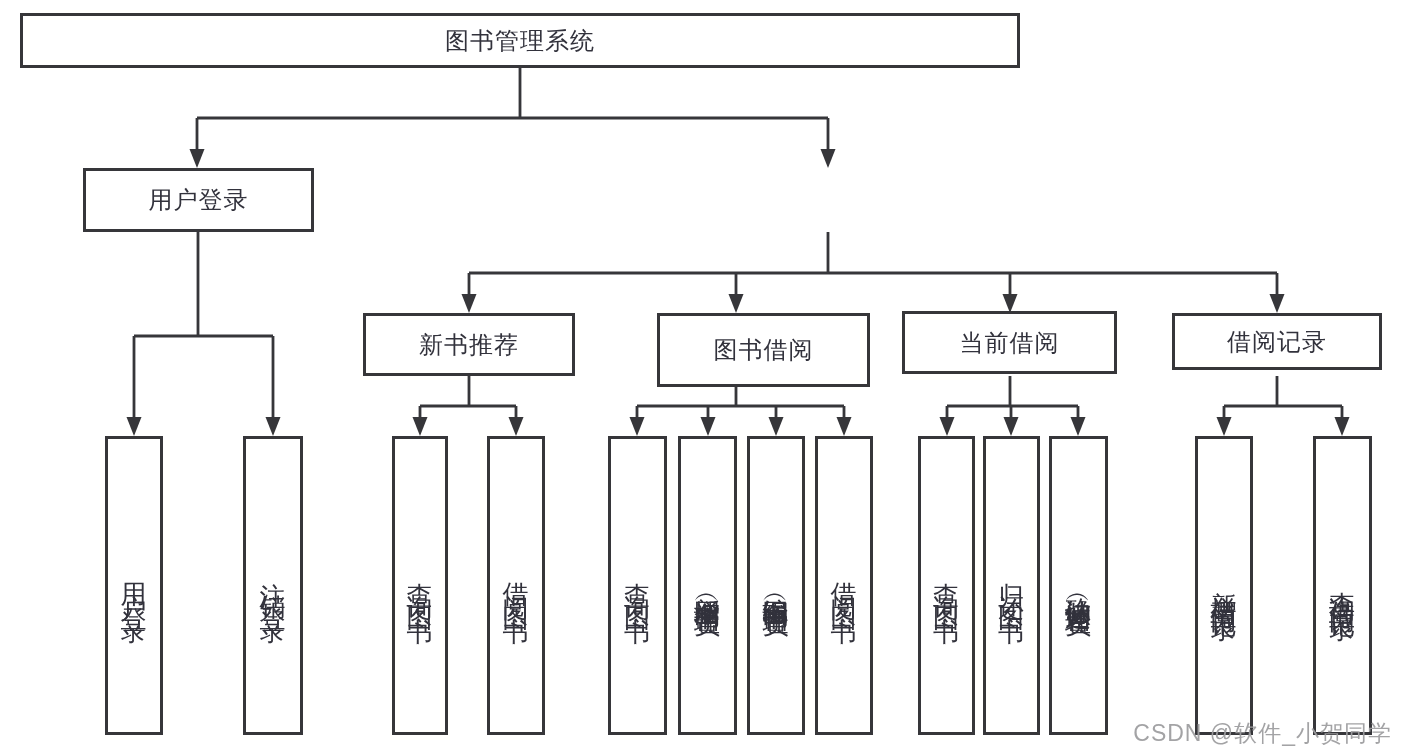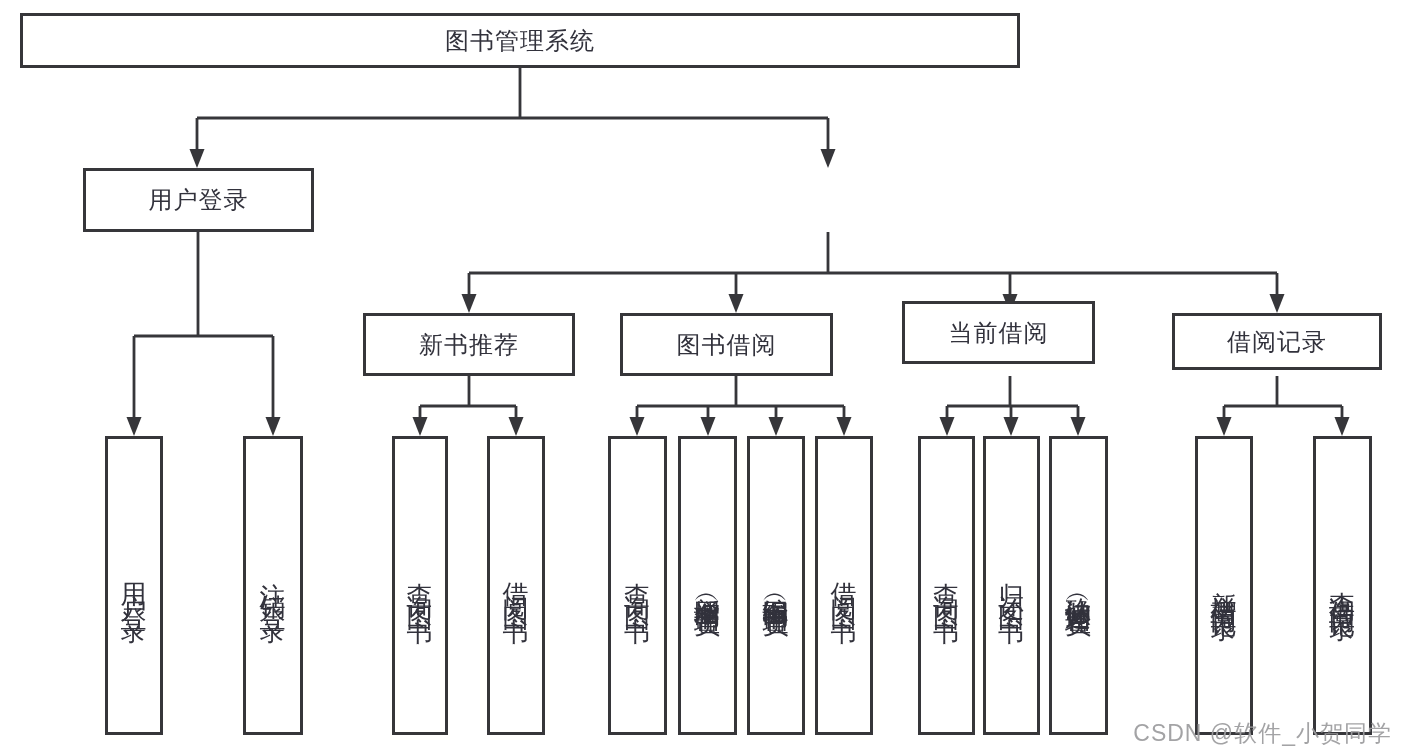--- a/index.html
+++ b/index.html
@@ -88,22 +88,22 @@
     <line x1="1078" y1="406" x2="1078" y2="431" marker-end="url(#ah)"></line>
     <line x1="1224" y1="406" x2="1224" y2="431" marker-end="url(#ah)"></line>
     <line x1="1342" y1="406" x2="1342" y2="431" marker-end="url(#ah)"></line>
   </svg>
 
   <div class="box" style="left:20px;top:13px;width:1000px;height:55px;">图书管理系统</div>
 
   <div class="box" style="left:83px;top:168px;width:231px;height:64px;">用户登录</div>
 
   <div class="box" style="left:363px;top:313px;width:212px;height:63px;text-align:right;">新书推荐</div>
-  <div class="box" style="left:620px;top:313px;width:213px;height:63px;">图书借阅</div>
-  <div class="box" style="left:902px;top:301px;width:193px;height:63px;">当前借阅</div>
+  <div class="box" style="left:657px;top:313px;width:213px;height:74px;">图书借阅</div>
+  <div class="box" style="left:902px;top:311px;width:215px;height:63px;">当前借阅</div>
   <div class="box" style="left:1172px;top:313px;width:210px;height:57px;">借阅记录</div>
 
   <div class="box leaf" style="left:105px;top:436px;width:58px;height:299px;">用户登录</div>
   <div class="box leaf" style="left:243px;top:436px;width:60px;height:299px;">注销登录</div>
 
   <div class="box leaf" style="left:392px;top:436px;width:56px;height:299px;">查询图书</div>
   <div class="box leaf" style="left:487px;top:436px;width:58px;height:299px;">借阅图书</div>
 
   <div class="box leaf" style="left:608px;top:436px;width:59px;height:299px;">查询图书</div>
   <div class="box leaf len9" style="left:678px;top:436px;width:59px;height:299px;">新增图书（管理员）</div>

